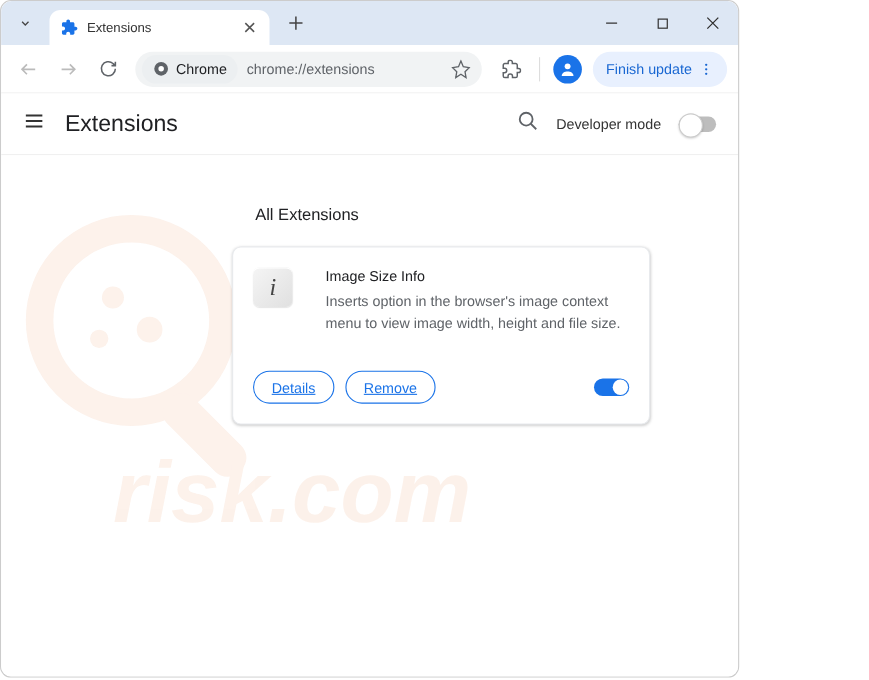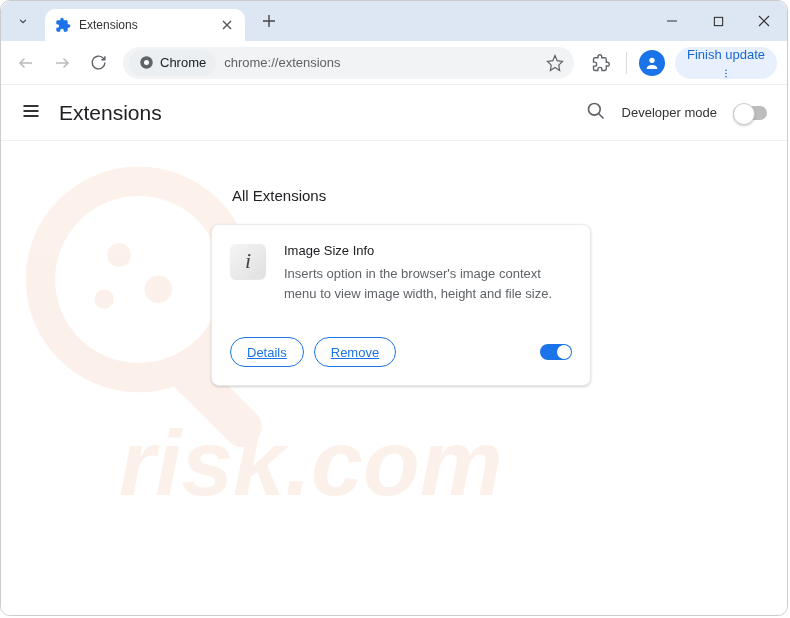--- a/index.html
+++ b/index.html
@@ -1,18 +1,18 @@
 <!DOCTYPE html>
 <html><head>
 <meta charset="utf-8">
 <style>
   * { box-sizing: border-box; margin: 0; padding: 0; font-family: 'Segoe UI', Arial, sans-serif; }
   body { width: 790px; height: 618px; background: #fff; overflow: hidden; position: relative; }
   
-  .window { width: 788px; height: 616px; border: 1px solid #ccc; border-radius: 10px; background: #fff; position: relative; overflow: hidden; }
+  .window { width: 672px; height: 616px; border: 1px solid #ccc; border-radius: 10px; background: #fff; position: relative; overflow: hidden; }
   
   
   .titlebar { height: 40px; background: #dde7f4; display: flex; align-items: center; border-radius: 10px 10px 0 0; }
   .tab-dropdown { width: 32px; height: 32px; display: flex; align-items: center; justify-content: center; margin-left: 6px; cursor: pointer; }
   .tab { background: #fff; height: 32px; border-radius: 10px 10px 0 0; display: flex; align-items: center; padding: 0 10px; margin-left: 6px; min-width: 200px; margin-top: 8px; }
   .tab-icon { width: 16px; height: 16px; margin-right: 8px; display:flex; align-items:center; justify-content:center; }
   .tab-title { font-size: 12px; color: #333; flex: 1; }
   .tab-close { width: 16px; height: 16px; display: flex; align-items: center; justify-content: center; cursor: pointer; color: #555; }
   .new-tab { width: 28px; height: 28px; display: flex; align-items: center; justify-content: center; margin-left: 10px; cursor: pointer; color: #444; }
   .win-controls { margin-left: auto; display: flex; }
@@ -22,40 +22,40 @@
   .toolbar { height: 44px; background: #fff; display: flex; align-items: center; padding: 0 10px; gap: 6px; border-bottom: 1px solid #eee; justify-content: center; }
   .nav-btn { width: 30px; height: 30px; border-radius: 50%; display: flex; align-items: center; justify-content: center; cursor: pointer; color: #5f6368; }
   .nav-btn.disabled { color: #bbb; cursor: default; }
   .addr-bar { flex: 1; height: 32px; background: #f1f3f4; border-radius: 16px; display: flex; align-items: center; padding: 0 4px 0 6px; margin: 0 4px;}
   .addr-chip { background: #eceff1; border-radius: 14px; height: 26px; display: flex; align-items: center; padding: 0 10px; gap: 6px; }
   .addr-chip-text { font-size: 13px; color: #202124; }
   .addr-text { font-size: 13px; color: #5f6368; margin-left: 8px; flex:1; }
   .addr-icon { width: 30px; height: 30px; display: flex; align-items: center; justify-content: center; color: #5f6368; cursor: pointer; }
   .toolbar-icon { width: 34px; height: 34px; display:flex; align-items:center; justify-content:center; color:#5f6368; cursor:pointer; border-radius:50%; }
   .profile-icon { width:26px; height:26px; border-radius:50%; background:#1a73e8; display:flex; align-items:center; justify-content:center; }
-  .finish-update { height: 32px; border-radius: 16px; background: #e8f0fe; color: #1967d2; font-size: 13px; display: flex; align-items: center; padding: 0 12px; gap: 6px; cursor: pointer; border: none; flex-direction: column; }
+  .finish-update { height: 32px; border-radius: 16px; background: #e8f0fe; color: #1967d2; font-size: 13px; display: flex; align-items: center; padding: 0 12px; gap: 6px; cursor: pointer; border: none; }
   
   
   .page { background: #fff; height: calc(100% - 84px); }
   .page-header { height: 56px; display: flex; align-items: center; padding: 0 20px; border-bottom: 1px solid #f0f0f0; gap: 18px; }
   .menu-icon { cursor: pointer; color: #333; }
   .page-title { font-size: 21px; color: #202124; font-weight: 500; }
   .header-right { margin-left: auto; display: flex; align-items: center; gap: 16px; }
   .search-btn { cursor: pointer; color: #5f6368; }
   .dev-label { font-size: 13px; color: #333; }
   .toggle { width: 34px; height: 14px; border-radius: 8px; background: #bdbdbd; position: relative; cursor: pointer; }
   .toggle::after { content:''; position: absolute; left: 0; top: -3px; width: 20px; height: 20px; border-radius: 50%; background: #fff; border: 1px solid #ccc; box-shadow: 0 1px 2px rgba(0,0,0,0.2); }
   
   .content { padding: 46px 0 0 210px; }
   .section-title { font-size: 15px; color: #202124; font-weight: 500; margin-bottom: 20px; margin-left: 21px; }
   
   .ext-card { width: 380px; background: #fff; border-radius: 8px; box-shadow: 0 1px 3px rgba(0,0,0,0.12), 0 1px 2px rgba(0,0,0,0.07); padding: 18px; border: 1px solid #e8eaed; }
   .ext-top { display: flex; gap: 18px; }
   .ext-icon { width: 36px; height: 36px; background: linear-gradient(135deg, #f5f5f5, #e0e0e0); border-radius: 6px; display:flex; align-items:center; justify-content:center; font-family: Georgia, serif; font-style: italic; font-size: 22px; color: #444; box-shadow: inset 0 1px 0 #fff, 0 1px 1px rgba(0,0,0,0.1); }
-  .ext-info { flex: 1; }
+  .ext-info { flex: 1; margin-left: 12px; }
   .ext-name { font-size: 13px; color: #202124; margin-bottom: 6px; }
   .ext-desc { font-size: 13px; color: #5f6368; line-height: 1.5; }
   .ext-bottom { display: flex; align-items: center; gap: 10px; margin-top: 34px; }
   .pill-btn { height: 30px; border-radius: 16px; border: 1px solid #1a73e8; background: #fff; color: #1a73e8; font-size: 13px; padding: 0 16px; cursor: pointer; text-decoration: underline; }
   .ext-toggle { margin-left: auto; width: 32px; height: 16px; border-radius: 10px; background: #1a73e8; position: relative; cursor: pointer; }
   .ext-toggle::after { content:''; position: absolute; right: 1px; top: 1px; width: 14px; height: 14px; border-radius: 50%; background: #fff; }
   
   
   .watermark { position: absolute; top: 140px; left: 10px; right: 10px; bottom: 40px; pointer-events: none; opacity: 0.1; z-index: 0; }
   .watermark svg { width: 100%; height: 100%; }

